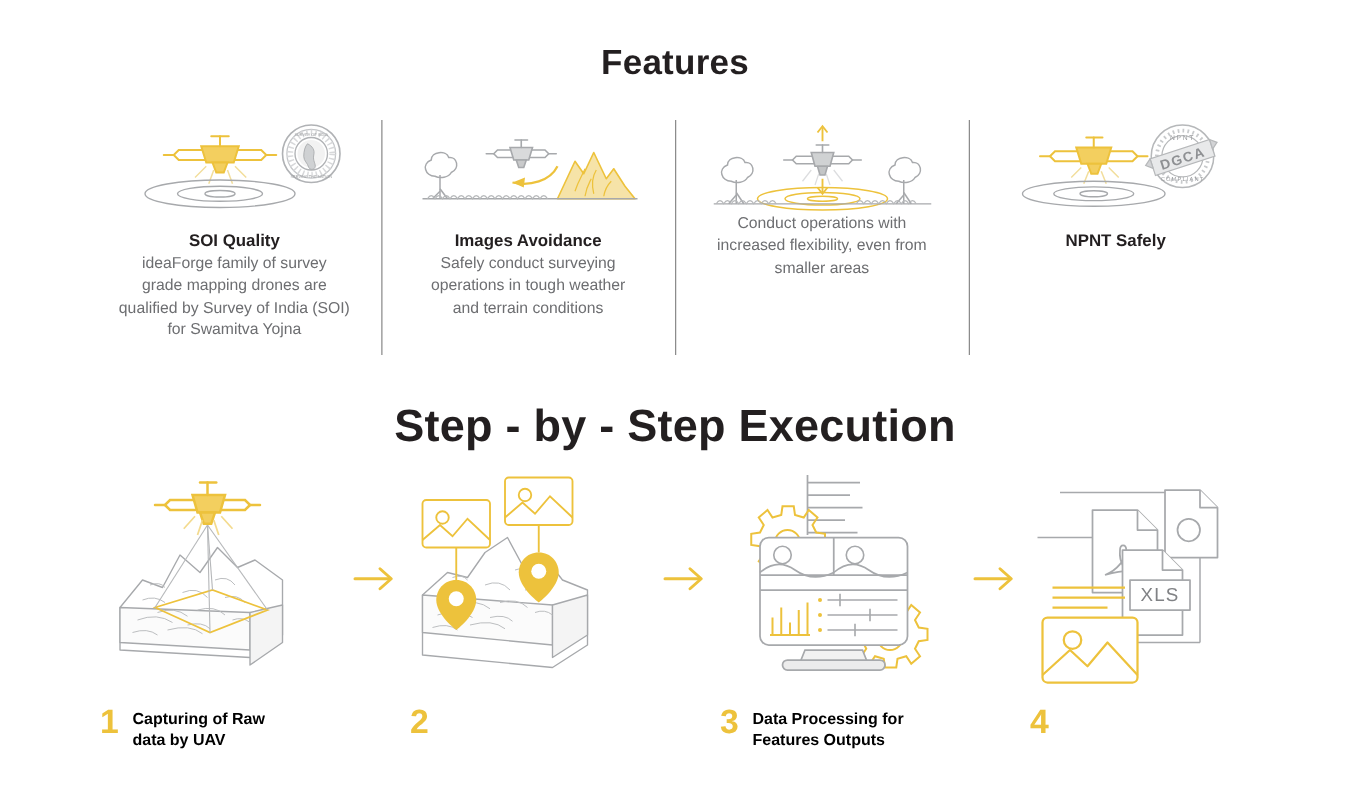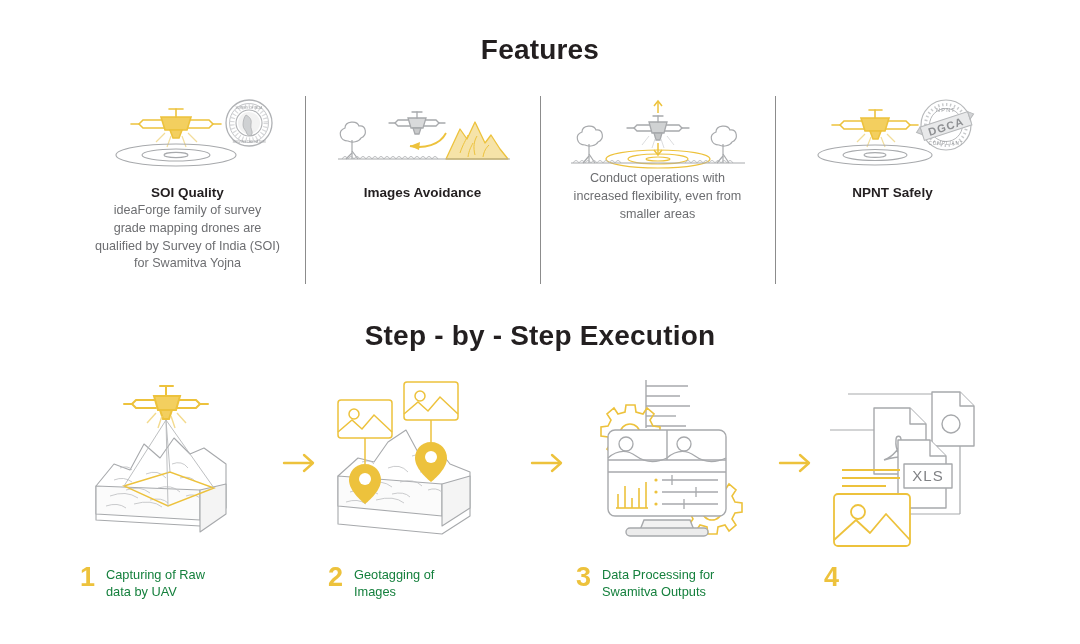--- a/index.html
+++ b/index.html
@@ -10,21 +10,21 @@
     overflow: hidden;
   }
   .page { position: relative; width: 1080px; height: 644px; background:#fff; }
 
   
   .section-title {
     position: absolute; left: 0; width: 1080px; text-align: center;
     font-weight: bold; color: #231f20; letter-spacing: .2px;
   }
   #features-title { top: 34px; font-size: 28px; }
-  #steps-title    { top: 320px; font-size: 28px; }
+  #steps-title    { top: 320px; font-size: 36px; }
 
   
   #features-row {
     position: absolute; top: 92px; left: 70px;
     width: 940px; height: 196px;
     display: flex; align-items: flex-start;
   }
   .feature-card {
     position: relative; flex: 1 1 0; height: 196px;
     display: flex; flex-direction: column; align-items: center;
@@ -54,22 +54,22 @@
     position: relative; width: 208px; height: 250px;
     display: flex; flex-direction: column; align-items: flex-start;
   }
   .step-art { width: 208px; height: 190px; display: flex; align-items: center; justify-content: center; }
   .step-caption { display: flex; align-items: flex-start; padding-left: 8px; margin-top: 6px; }
   .step-num {
     font-size: 27px; font-weight: bold; color: #edc23c;
     line-height: 1; width: 26px; flex: 0 0 26px;
   }
   .step-text {
-    font-size: 12.8px; color: #15803d; line-height: 1.32;
-    white-space: pre-line; padding-top: 3px;
+    font-size: 12.8px; color: #000000; line-height: 1.32;
+    white-space: pre-line; padding-top: 3px; font-weight: bold;
   }
   .step-arrow {
     width: 40px; height: 190px;
     display: flex; align-items: center; justify-content: center;
   }
 </style>
 </head>
 <body>
 
 <div class="page">
@@ -151,20 +151,23 @@
             <path d="M24 47 v19"></path>
             <path d="M24 60 l-6 6"></path>
               <path d="M24 58 l6 8"></path>
           </g>
           <g stroke="#b6b8ba" fill="none" stroke-width="1">
             <path d="M14 66 q3 -5 6 0 q3 -5 6 0 q3 -5 6 0 q3 -5 6 0 q3 -5 6 0 q3 -5 6 0 q3 -5 6 0 q3 -5 6 0 q3 -5 6 0 q3 -5 6 0 q3 -5 6 0 q3 -5 6 0 q3 -5 6 0 q3 -5 6 0 q3 -5 6 0 q3 -5 6 0"></path>
           </g>
         </svg>
       </div>
       <div class="feature-title">Images Avoidance</div>
+      <div class="feature-desc">Safely conduct surveying
+operations in tough weather
+and terrain conditions</div>
     </div>
 
     <div class="feature-card">
       <div class="feature-icon">
         <svg width="190" height="76" viewBox="0 0 190 76">
           <g stroke="#a7a9ac" fill="none" stroke-width="1.3" stroke-linecap="round">
             <path d="M88 32 h-14 l-3 3 h-7"></path>
               <path d="M71 35 l3 3 h14"></path>
             <path d="M102 32 h14 l3 3 h7"></path>
               <path d="M119 35 l-3 3 h-14"></path>
@@ -357,22 +360,20 @@
             <path d="M107 52 v22"></path>
           </g>
           <path d="M41 96 c-10 0 -16 8 -16 16 c0 12 16 24 16 24 c0 0 16 -12 16 -24 c0 -8 -6 -16 -16 -16 z" fill="#edc23c" stroke="none"></path>
           <circle cx="41" cy="111" r="6" fill="#ffffff"></circle>
           <path d="M107 74 c-10 0 -16 8 -16 16 c0 12 16 24 16 24 c0 0 16 -12 16 -24 c0 -8 -6 -16 -16 -16 z" fill="#edc23c" stroke="none"></path>
           <circle cx="107" cy="89" r="6" fill="#ffffff"></circle>
         </svg>
       </div>
       <div class="step-caption">
         <span class="step-num">2</span>
-        <span class="step-text">Geotagging of
-Images</span>
       </div>
     </div>
 
     <div class="step-arrow">
       <svg width="40" height="22" viewBox="0 0 40 22">
         <path d="M4 11 h28" stroke="#edc23c" stroke-width="2.4" fill="none" stroke-linecap="round"></path>
         <path d="M24 3 l9 8 l-9 8" stroke="#edc23c" stroke-width="2.4" fill="none" stroke-linecap="round" stroke-linejoin="round"></path>
       </svg>
     </div>
 
@@ -428,21 +429,21 @@
               <path d="M60 140 v-10"></path>
             <path d="M67 140 v-20"></path>
               <path d="M74 140 v-26"></path>
             <path d="M44 140 h32"></path>
           </g>
         </svg>
       </div>
       <div class="step-caption">
         <span class="step-num">3</span>
         <span class="step-text">Data Processing for
-Swamitva Outputs</span>
+Features Outputs</span>
       </div>
     </div>
 
     <div class="step-arrow">
       <svg width="40" height="22" viewBox="0 0 40 22">
         <path d="M4 11 h28" stroke="#edc23c" stroke-width="2.4" fill="none" stroke-linecap="round"></path>
         <path d="M24 3 l9 8 l-9 8" stroke="#edc23c" stroke-width="2.4" fill="none" stroke-linecap="round" stroke-linejoin="round"></path>
       </svg>
     </div>
 

